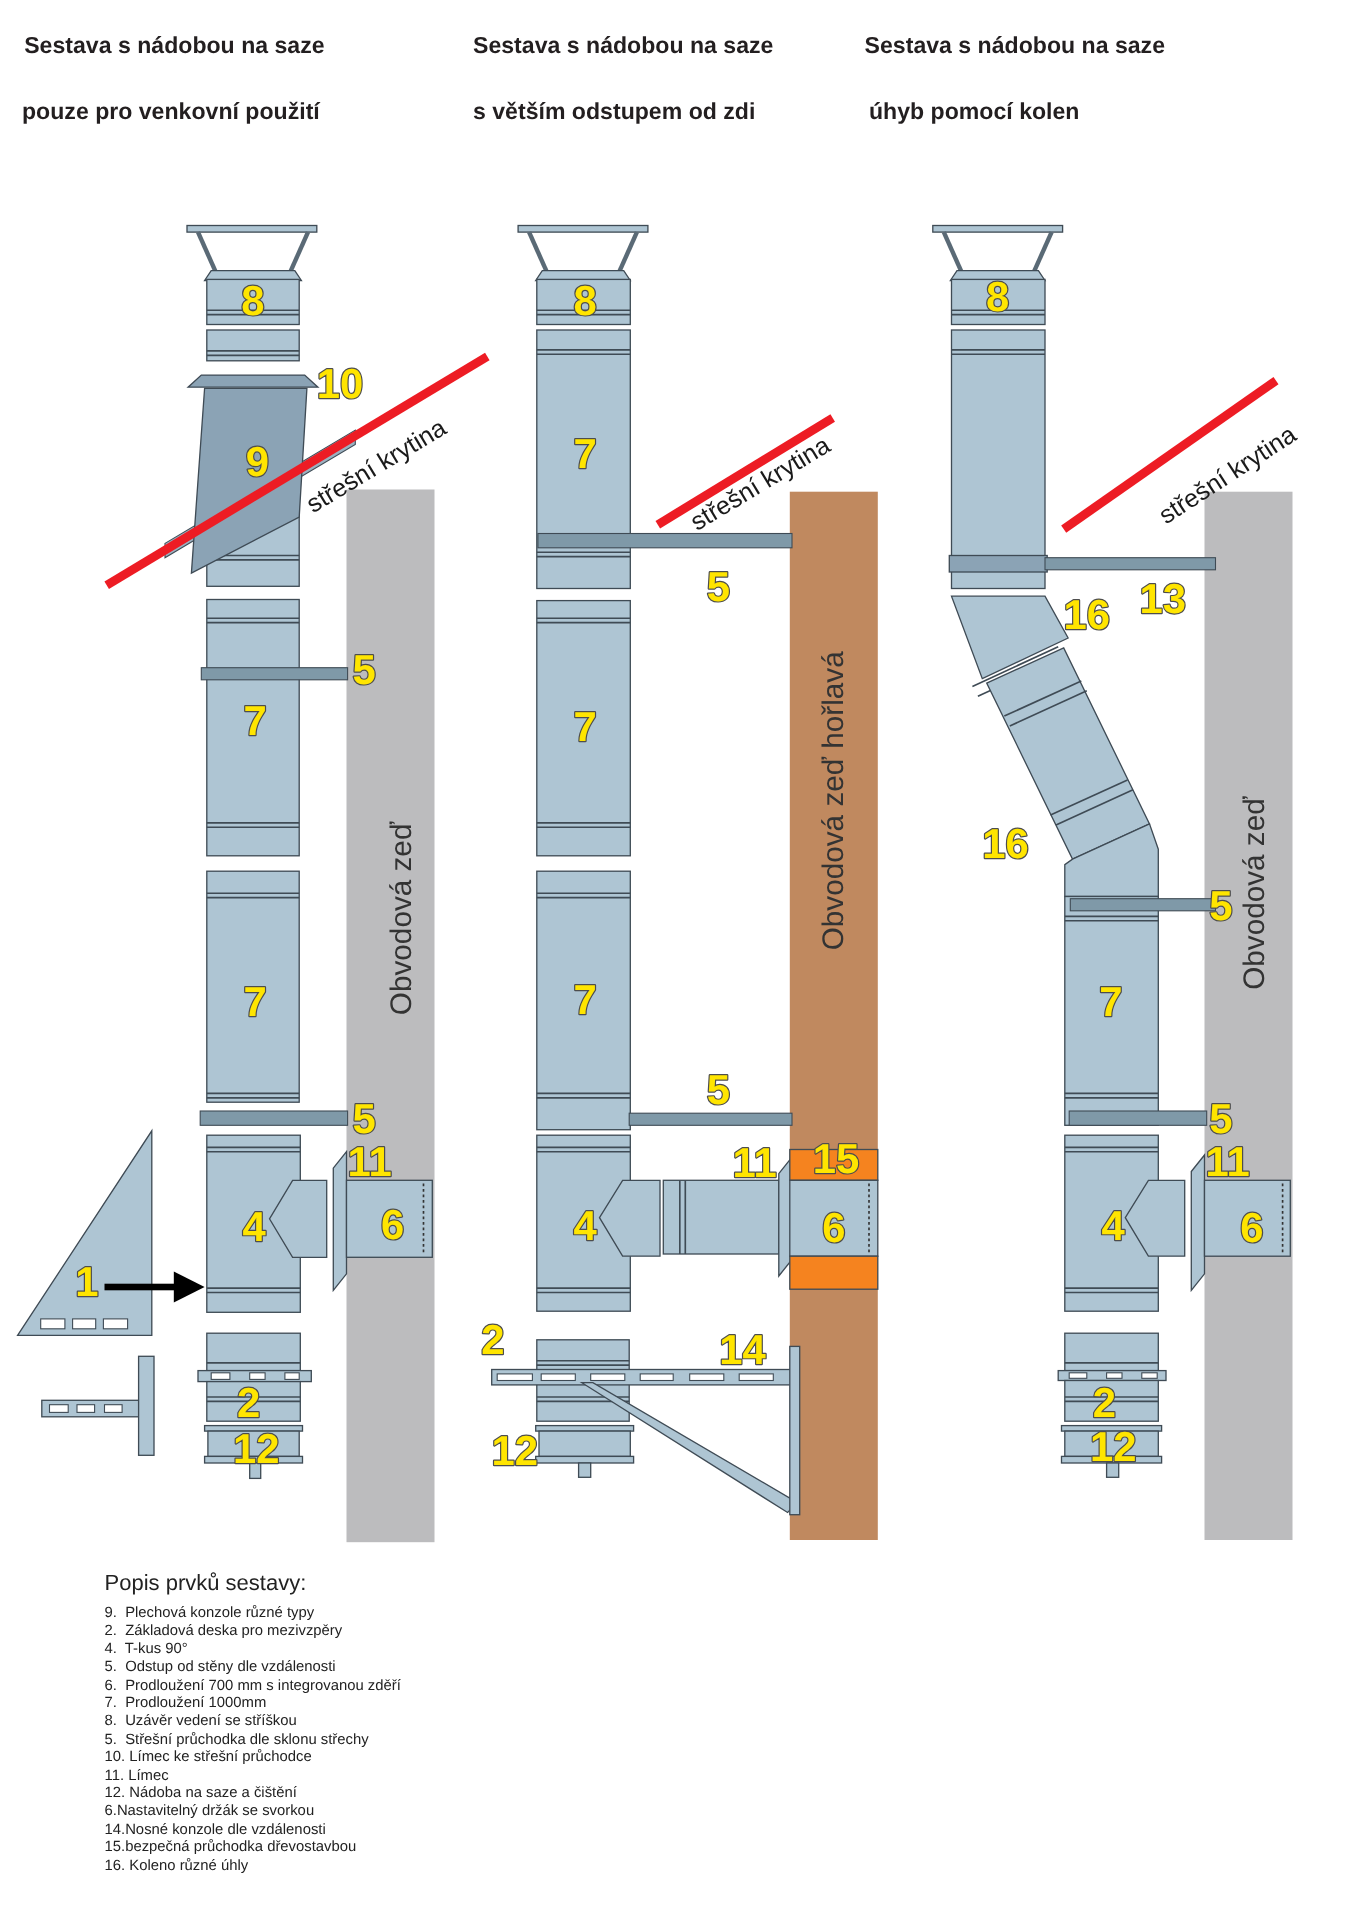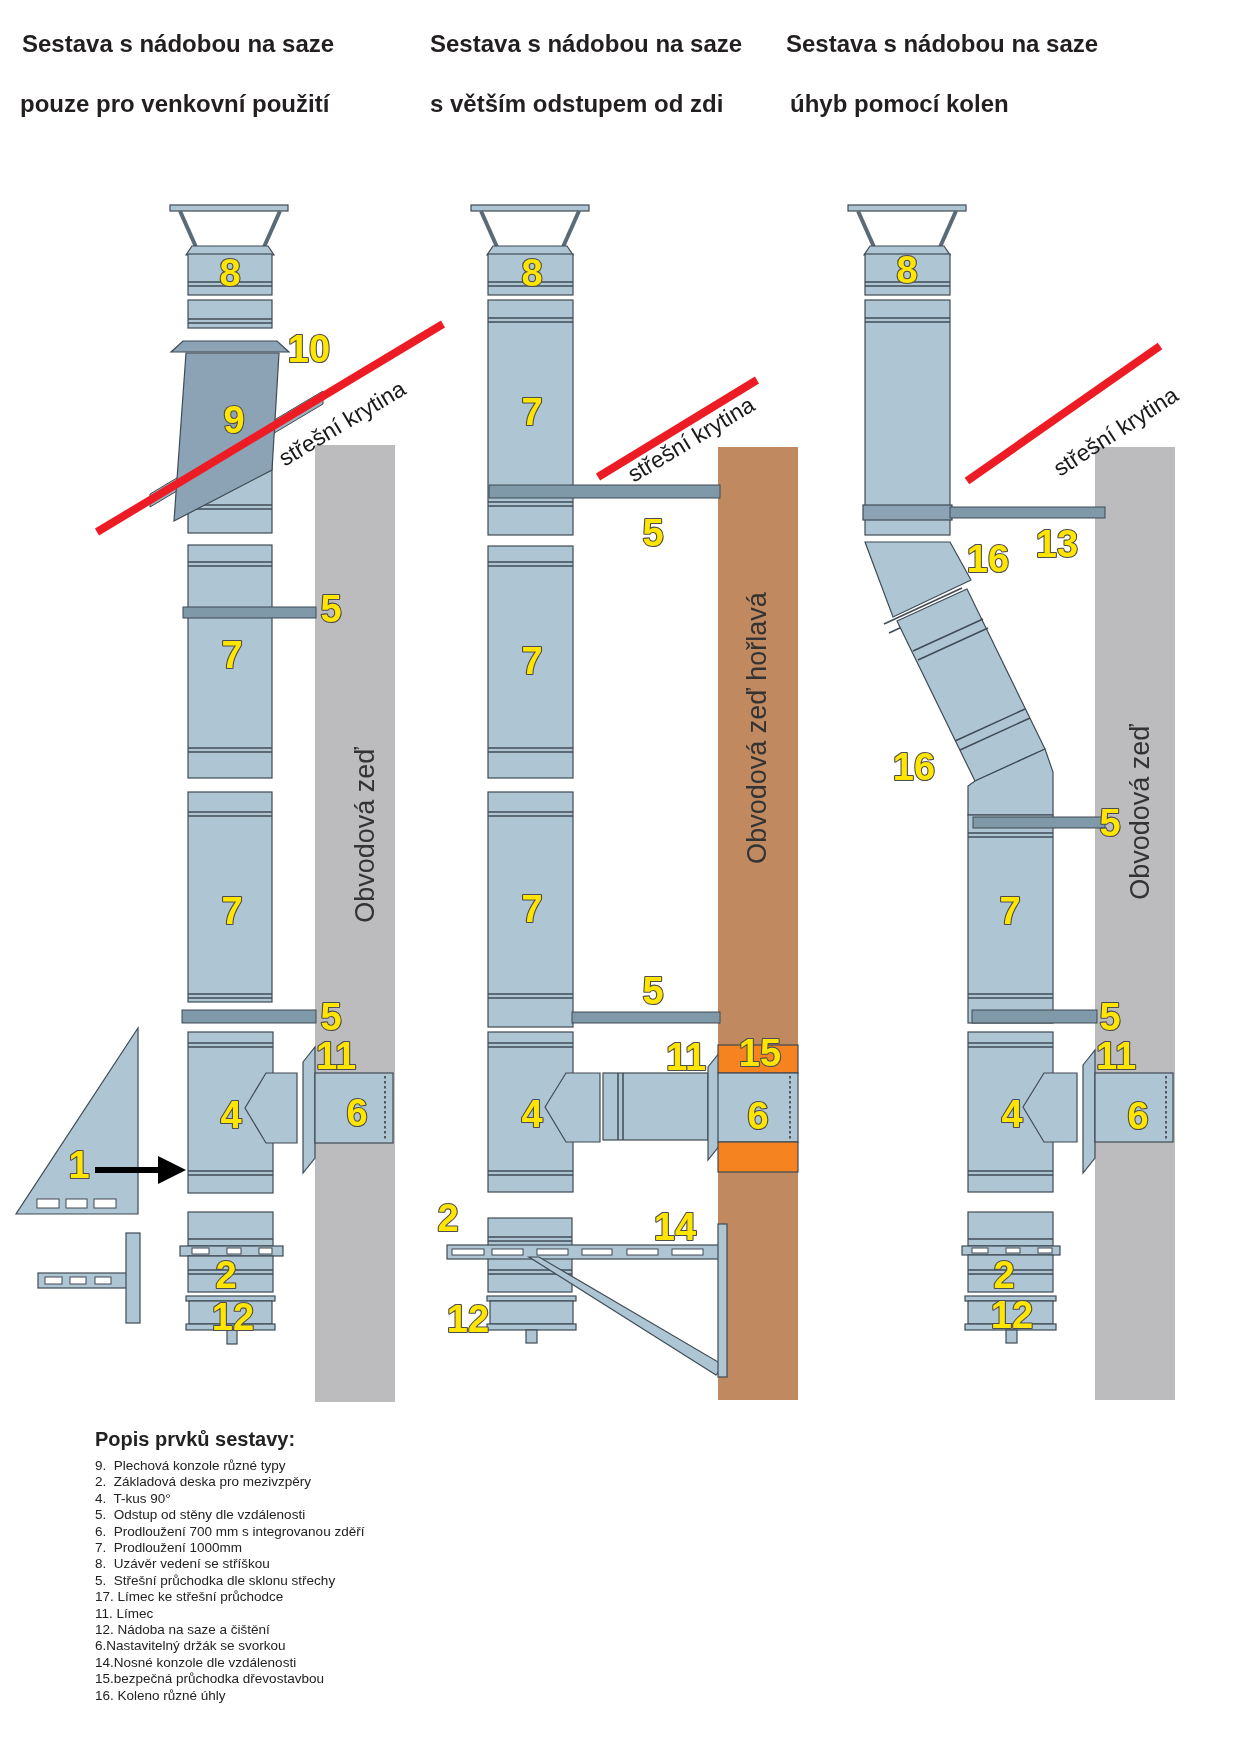--- a/index.html
+++ b/index.html
@@ -3,24 +3,24 @@
 <meta charset="utf-8">
 <style>
   :root{
     --pipe:#aec5d3; --pipe-dark:#8ba3b5; --skirt:#9bb1c0; --bracket:#7f99a8;
     --wall-gray:#bcbcbe; --wall-brown:#c0895f; --orange:#f5831f; --roof-red:#ed1c24;
     --number-fill:#ffe500; --number-outline:#4d4d4d; --outline:#3f4b55; --title-text:#231f20;
   }
   html,body{margin:0;padding:0}
   body{width:1240px;height:1754px;background:#ffffff;position:relative;
        font-family:"Liberation Sans",sans-serif;overflow:hidden}
-  .title-line{position:absolute;font-weight:bold;font-size:24px;color:var(--title-text);white-space:nowrap}
+  .title-line{position:absolute;font-weight:bold;font-size:21px;color:var(--title-text);white-space:nowrap}
   .stage{position:absolute;left:0;top:0}
   .legend{position:absolute;left:95px;top:1428px;color:#222}
-  .legend-heading{font-size:20px;font-weight:bold;margin:0 0 7px 0}
+  .legend-heading{font-size:20px;font-weight:normal;margin:0 0 7px 0}
   .legend-item{font-size:13.5px;line-height:16.4px;white-space:pre}
   
   .pipe{fill:var(--pipe);stroke:var(--outline);stroke-width:1.2}
   .dark{fill:var(--pipe-dark);stroke:var(--outline);stroke-width:1.2}
   .skirt{fill:var(--skirt);stroke:var(--outline);stroke-width:1}
   .bracket{fill:var(--bracket);stroke:var(--outline);stroke-width:1}
   .wallg{fill:var(--wall-gray)}
   .wallb{fill:var(--wall-brown)}
   .orange{fill:var(--orange);stroke:var(--outline);stroke-width:1.2}
   .slot{fill:#ffffff;stroke:var(--outline);stroke-width:1}
@@ -343,20 +343,20 @@
 <div class="legend">
   <div class="legend-heading">Popis prvků sestavy:</div>
   <div class="legend-item">9.  Plechová konzole různé typy</div>
   <div class="legend-item">2.  Základová deska pro mezivzpěry</div>
   <div class="legend-item">4.  T-kus 90°</div>
   <div class="legend-item">5.  Odstup od stěny dle vzdálenosti</div>
   <div class="legend-item">6.  Prodloužení 700 mm s integrovanou zděří</div>
   <div class="legend-item">7.  Prodloužení 1000mm</div>
   <div class="legend-item">8.  Uzávěr vedení se stříškou</div>
   <div class="legend-item">5.  Střešní průchodka dle sklonu střechy</div>
-  <div class="legend-item">17. Límec ke střešní průchodce</div>
+  <div class="legend-item">10. Límec ke střešní průchodce</div>
   <div class="legend-item">11. Límec</div>
   <div class="legend-item">12. Nádoba na saze a čištění</div>
   <div class="legend-item">6.Nastavitelný držák se svorkou</div>
   <div class="legend-item">14.Nosné konzole dle vzdálenosti</div>
   <div class="legend-item">15.bezpečná průchodka dřevostavbou</div>
   <div class="legend-item">16. Koleno různé úhly</div>
 </div>
 
 </body></html>

